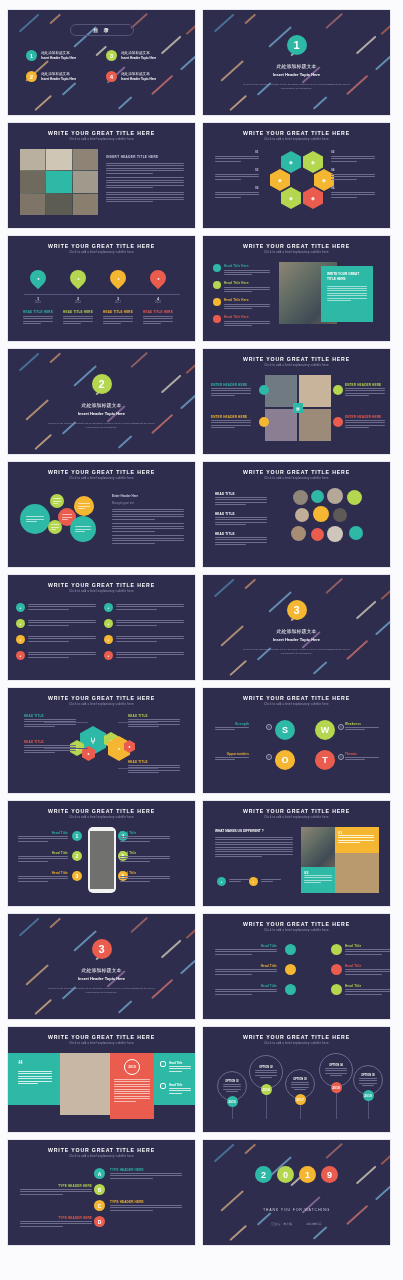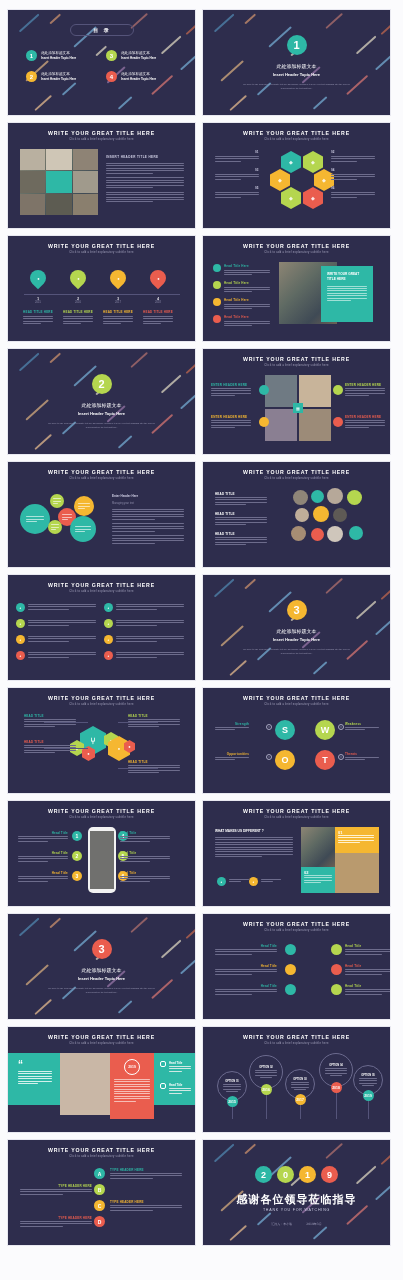--- a/index.html
+++ b/index.html
@@ -1089,20 +1089,19 @@
         <div class="circ" style="width: 17px; height: 17px; background: rgb(181, 214, 79); font-size: 9px; flex: 0 0 auto;">
           <span>0</span>
         </div>
         <div class="circ" style="width: 17px; height: 17px; background: rgb(245, 183, 49); font-size: 9px; flex: 0 0 auto;">
           <span>1</span>
         </div>
         <div class="circ" style="width: 17px; height: 17px; background: rgb(234, 93, 78); font-size: 9px; flex: 0 0 auto;">
           <span>9</span>
         </div>
       </div>
-      <div class="cn" style="position: absolute; left: 0px; right: 0px; top: 52px; text-align: center; font-size: 11px; color: rgb(255, 255, 255); font-weight: bold; letter-spacing: 1px;">感谢各位领导莅临指导</div>
       <div style="position: absolute; left: 0px; right: 0px; top: 68px; text-align: center; font-size: 3.6px; color: rgb(207, 206, 228); letter-spacing: 0.8px;">THANK YOU FOR WATCHING</div>
       <div style="position: absolute; left: 0px; right: 0px; top: 82px; display: flex; justify-content: center; gap: 14px;">
         <span class="cn" style="font-size: 3px; color: rgb(156, 155, 184);">汇报人：李小明</span>
         <span class="cn" style="font-size: 3px; color: rgb(156, 155, 184);">2019年3月</span>
       </div>
     </div>
   </div>
 
 </body></html>

